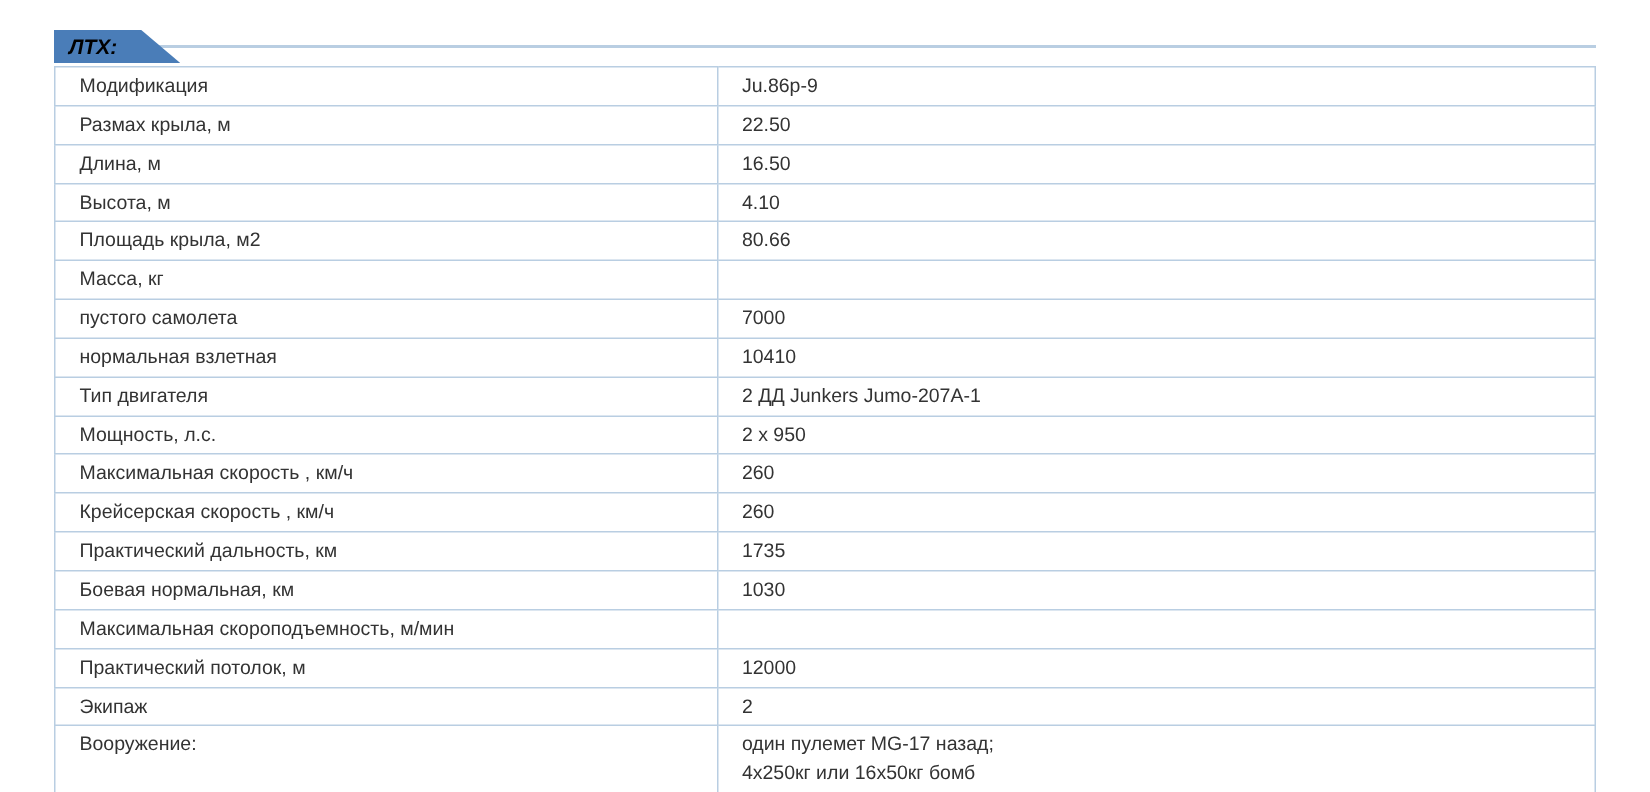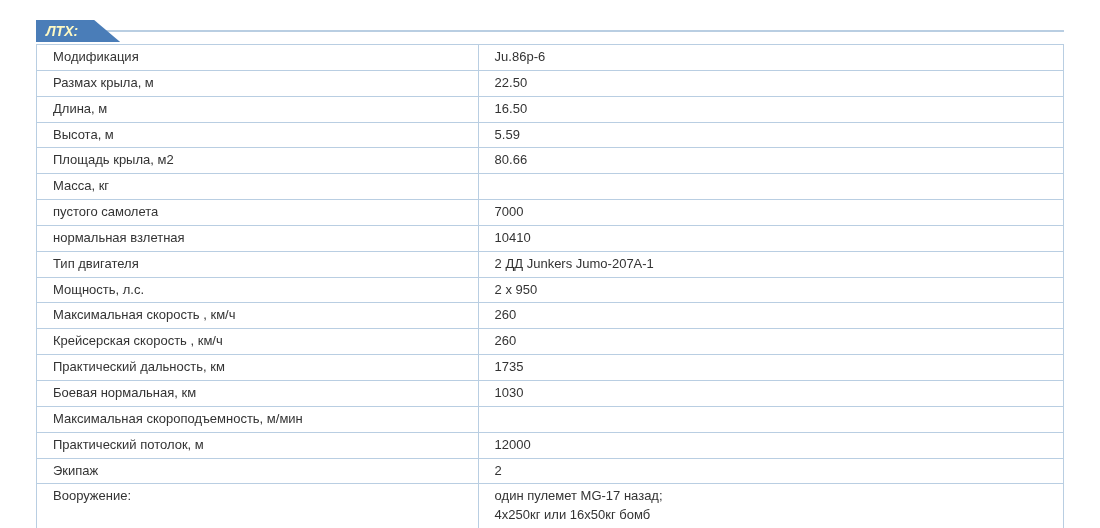--- a/index.html
+++ b/index.html
@@ -22,21 +22,21 @@
     top: 10px;
     height: 2px;
     background: #b9cee2;
   }
   .header-tab {
     position: absolute;
     left: 0;
     top: 0;
     height: 22px;
     background: #4a7db8;
-    color: #fef9c3;
+    color: #000000;
     font-weight: bold;
     font-style: italic;
     font-size: 14px;
     padding: 2px 42px 2px 10px;
     line-height: 18px;
     clip-path: polygon(0 0, calc(100% - 26px) 0, 100% 100%, 0 100%);
   }
   table.spec {
     width: 100%;
     border-collapse: collapse;
@@ -58,33 +58,33 @@
 
 <div class="header-bar">
   <div class="header-line"></div>
   <div class="header-tab">ЛТХ:</div>
 </div>
 
 <table class="spec">
   <tbody id="spec-body">
       <tr>
         <td class="label">Модификация</td>
-        <td>Ju.86p-6</td>
+        <td>Ju.86p-9</td>
       </tr>
       <tr>
         <td class="label">Размах крыла, м</td>
         <td>22.50</td>
       </tr>
       <tr>
         <td class="label">Длина, м</td>
         <td>16.50</td>
       </tr>
       <tr>
         <td class="label">Высота, м</td>
-        <td>5.59</td>
+        <td>4.10</td>
       </tr>
       <tr>
         <td class="label">Площадь крыла, м2</td>
         <td>80.66</td>
       </tr>
       <tr>
         <td class="label">Масса, кг</td>
         <td></td>
       </tr>
       <tr>

